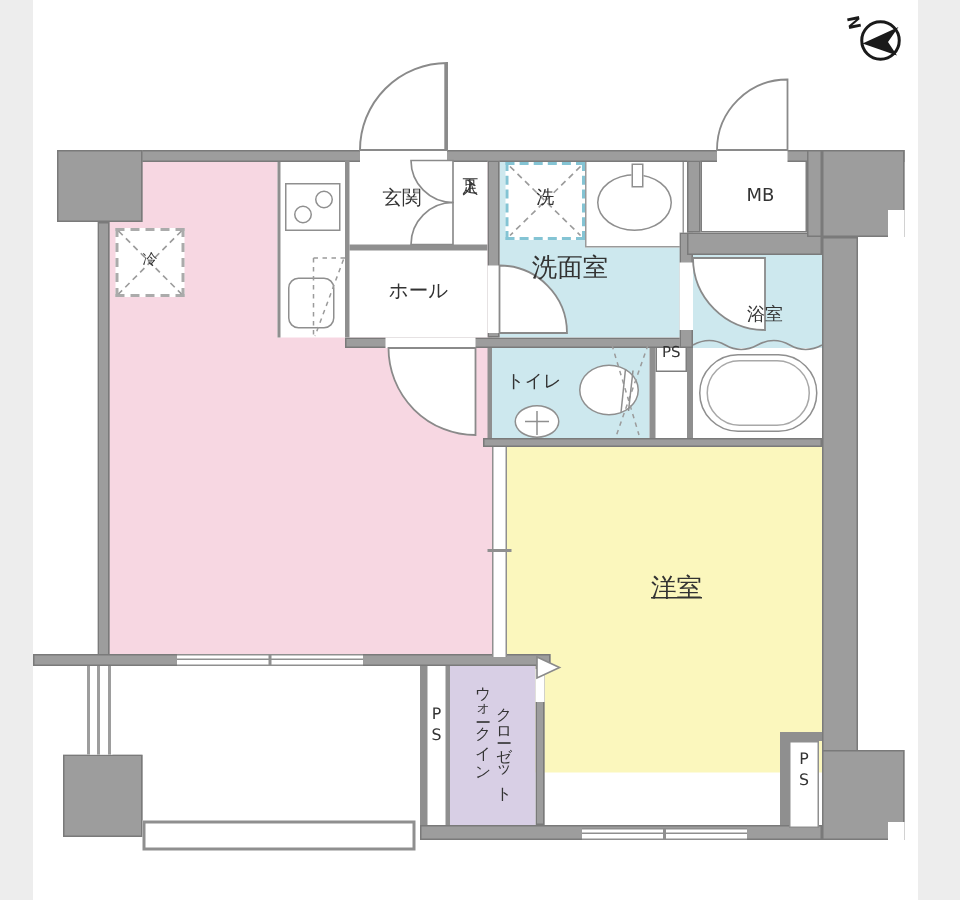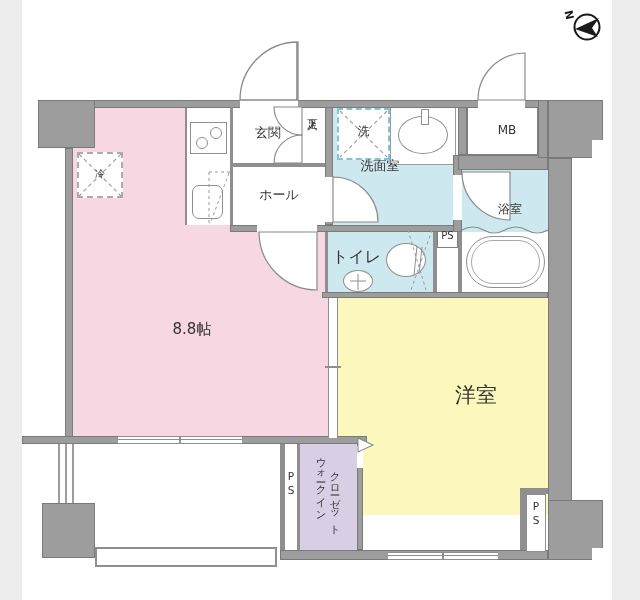--- a/index.html
+++ b/index.html
@@ -154,37 +154,36 @@
 
     <polygon points="358,438 373,445 358,452" fill="#fff" stroke="#8a8a8a" stroke-width="1.1"></polygon>
   </svg>
 
   <svg width="54" height="48" style="left:558px;top:6px;">
     <circle cx="29" cy="21" r="12.5" fill="#fff" stroke="#1a1a1a" stroke-width="2"></circle>
     <polygon points="17,23 41,12 34,22 40,31" fill="#1a1a1a"></polygon>
   </svg>
   <div class="lbl" style="left:561px;top:9px;width:14px;font-size:11px;font-weight:bold;color:#1a1a1a;transform:rotate(78deg);">N</div>
 
-  <div class="lbl" style="left:132px;top:321px;width:120px;font-size:15px;">8.8帖</div>
 
-  <div class="lbl" style="left:416px;top:383px;width:120px;font-size:21px;">洋室</div>
+  <div class="lbl" style="left:391px;top:383px;width:120px;font-size:17px;text-decoration:underline;">洋室</div>
 
 
   <div class="abs" style="left:303px;top:450px;width:51px;height:98px;display:flex;justify-content:center;">
     <span class="vtext" style="font-size:10.5px;letter-spacing:1px;">ウォークイン</span>
     <span class="vtext" style="font-size:10.5px;letter-spacing:1px;margin-top:14px;">クローゼット</span>
   </div>
 
   <div class="lbl" style="left:238px;top:126px;width:60px;font-size:13px;">玄関</div>
   <div class="abs vtext" style="left:306px;top:111px;font-size:10.5px;">下足入</div>
   <div class="lbl" style="left:233px;top:188px;width:92px;font-size:13px;">ホール</div>
-  <div class="lbl" style="left:340px;top:159px;width:80px;font-size:13px;">洗面室</div>
+  <div class="lbl" style="left:340px;top:170px;width:80px;font-size:17px;">洗面室</div>
   <div class="lbl" style="left:337px;top:125px;width:53px;font-size:12px;">洗</div>
   <div class="lbl" style="left:482px;top:203px;width:56px;font-size:12px;">浴室</div>
-  <div class="lbl" style="left:332px;top:248px;width:48px;font-size:16px;">トイレ</div>
+  <div class="lbl" style="left:332px;top:248px;width:48px;font-size:12px;">トイレ</div>
   <div class="lbl" style="left:467px;top:124px;width:80px;font-size:12px;">MB</div>
   <div class="lbl" style="left:77px;top:168px;width:46px;font-size:10px;">冷</div>
 
   <div class="lbl" style="left:437px;top:230px;width:21px;font-size:10px;">PS</div>
   <div class="abs vtext" style="left:285px;top:470px;font-size:10.5px;letter-spacing:2px;">PS</div>
   <div class="abs vtext" style="left:530px;top:500px;font-size:10.5px;letter-spacing:2px;">PS</div>
 
 </div>
 
 </body></html>

